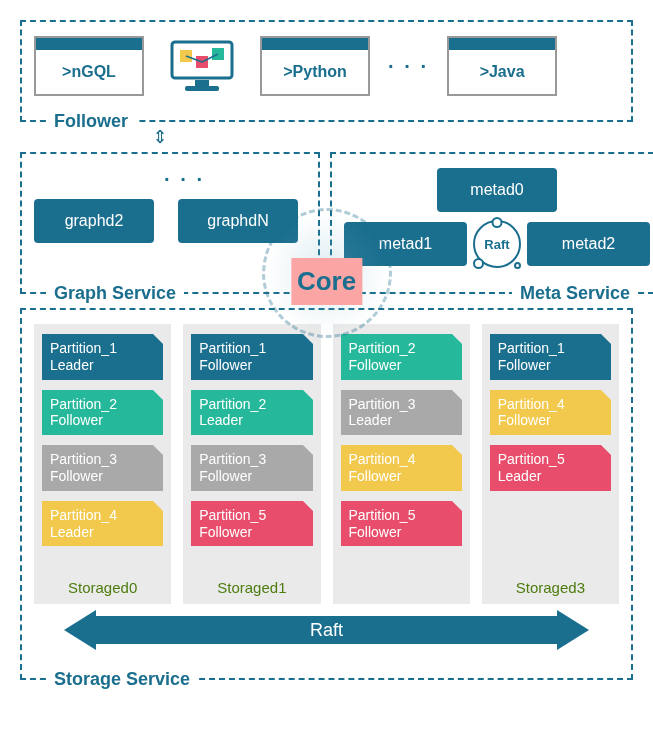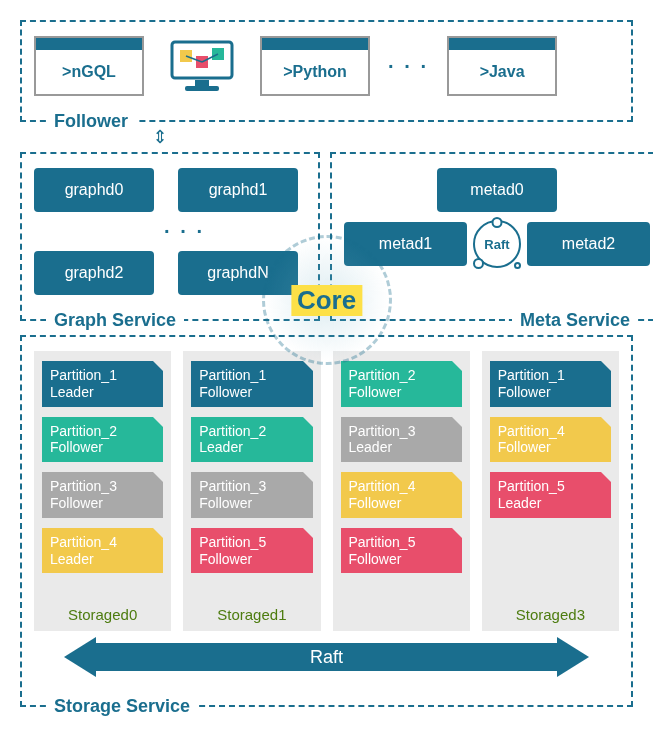--- a/index.html
+++ b/index.html
@@ -162,22 +162,22 @@
   }
   .core-circle {
     position: absolute;
     left: 50%;
     top: -50px;
     transform: translateX(-50%);
     z-index: 10;
     color: #1a6e8e;
     font-weight: bold;
     font-size: 26px;
-    background: #fde047;
-    padding: 0 6px;
+    background: #fca5a5;
+    padding: 8px 6px;
   }
   .core-circle-ring {
     position: absolute;
     width: 130px;
     height: 130px;
     border: 3px dashed rgba(26,110,142,0.35);
     border-radius: 50%;
     left: 50%;
     top: -100px;
     transform: translateX(-50%);
@@ -291,24 +291,20 @@
   </div>
   <div class="box-label">Follower</div>
 </div>
 
 <div class="up-down-arrow">⇕</div>
 
 <div class="mid-row">
   <div class="dashed-box graph-service">
     <div class="graph-grid">
       <div class="graph-row">
-        <div class="node-box">graphd0</div>
-        <div class="node-box">graphd1</div>
-      </div>
-      <div class="graph-row">
           <span class="ellipsis" style="margin:0 auto 0 130px;">· · ·</span>
         </div>
       <div class="graph-row">
         <div class="node-box">graphd2</div>
         <div class="node-box">graphdN</div>
       </div>
     </div>
     <div class="box-label">Graph Service</div>
   </div>
 

